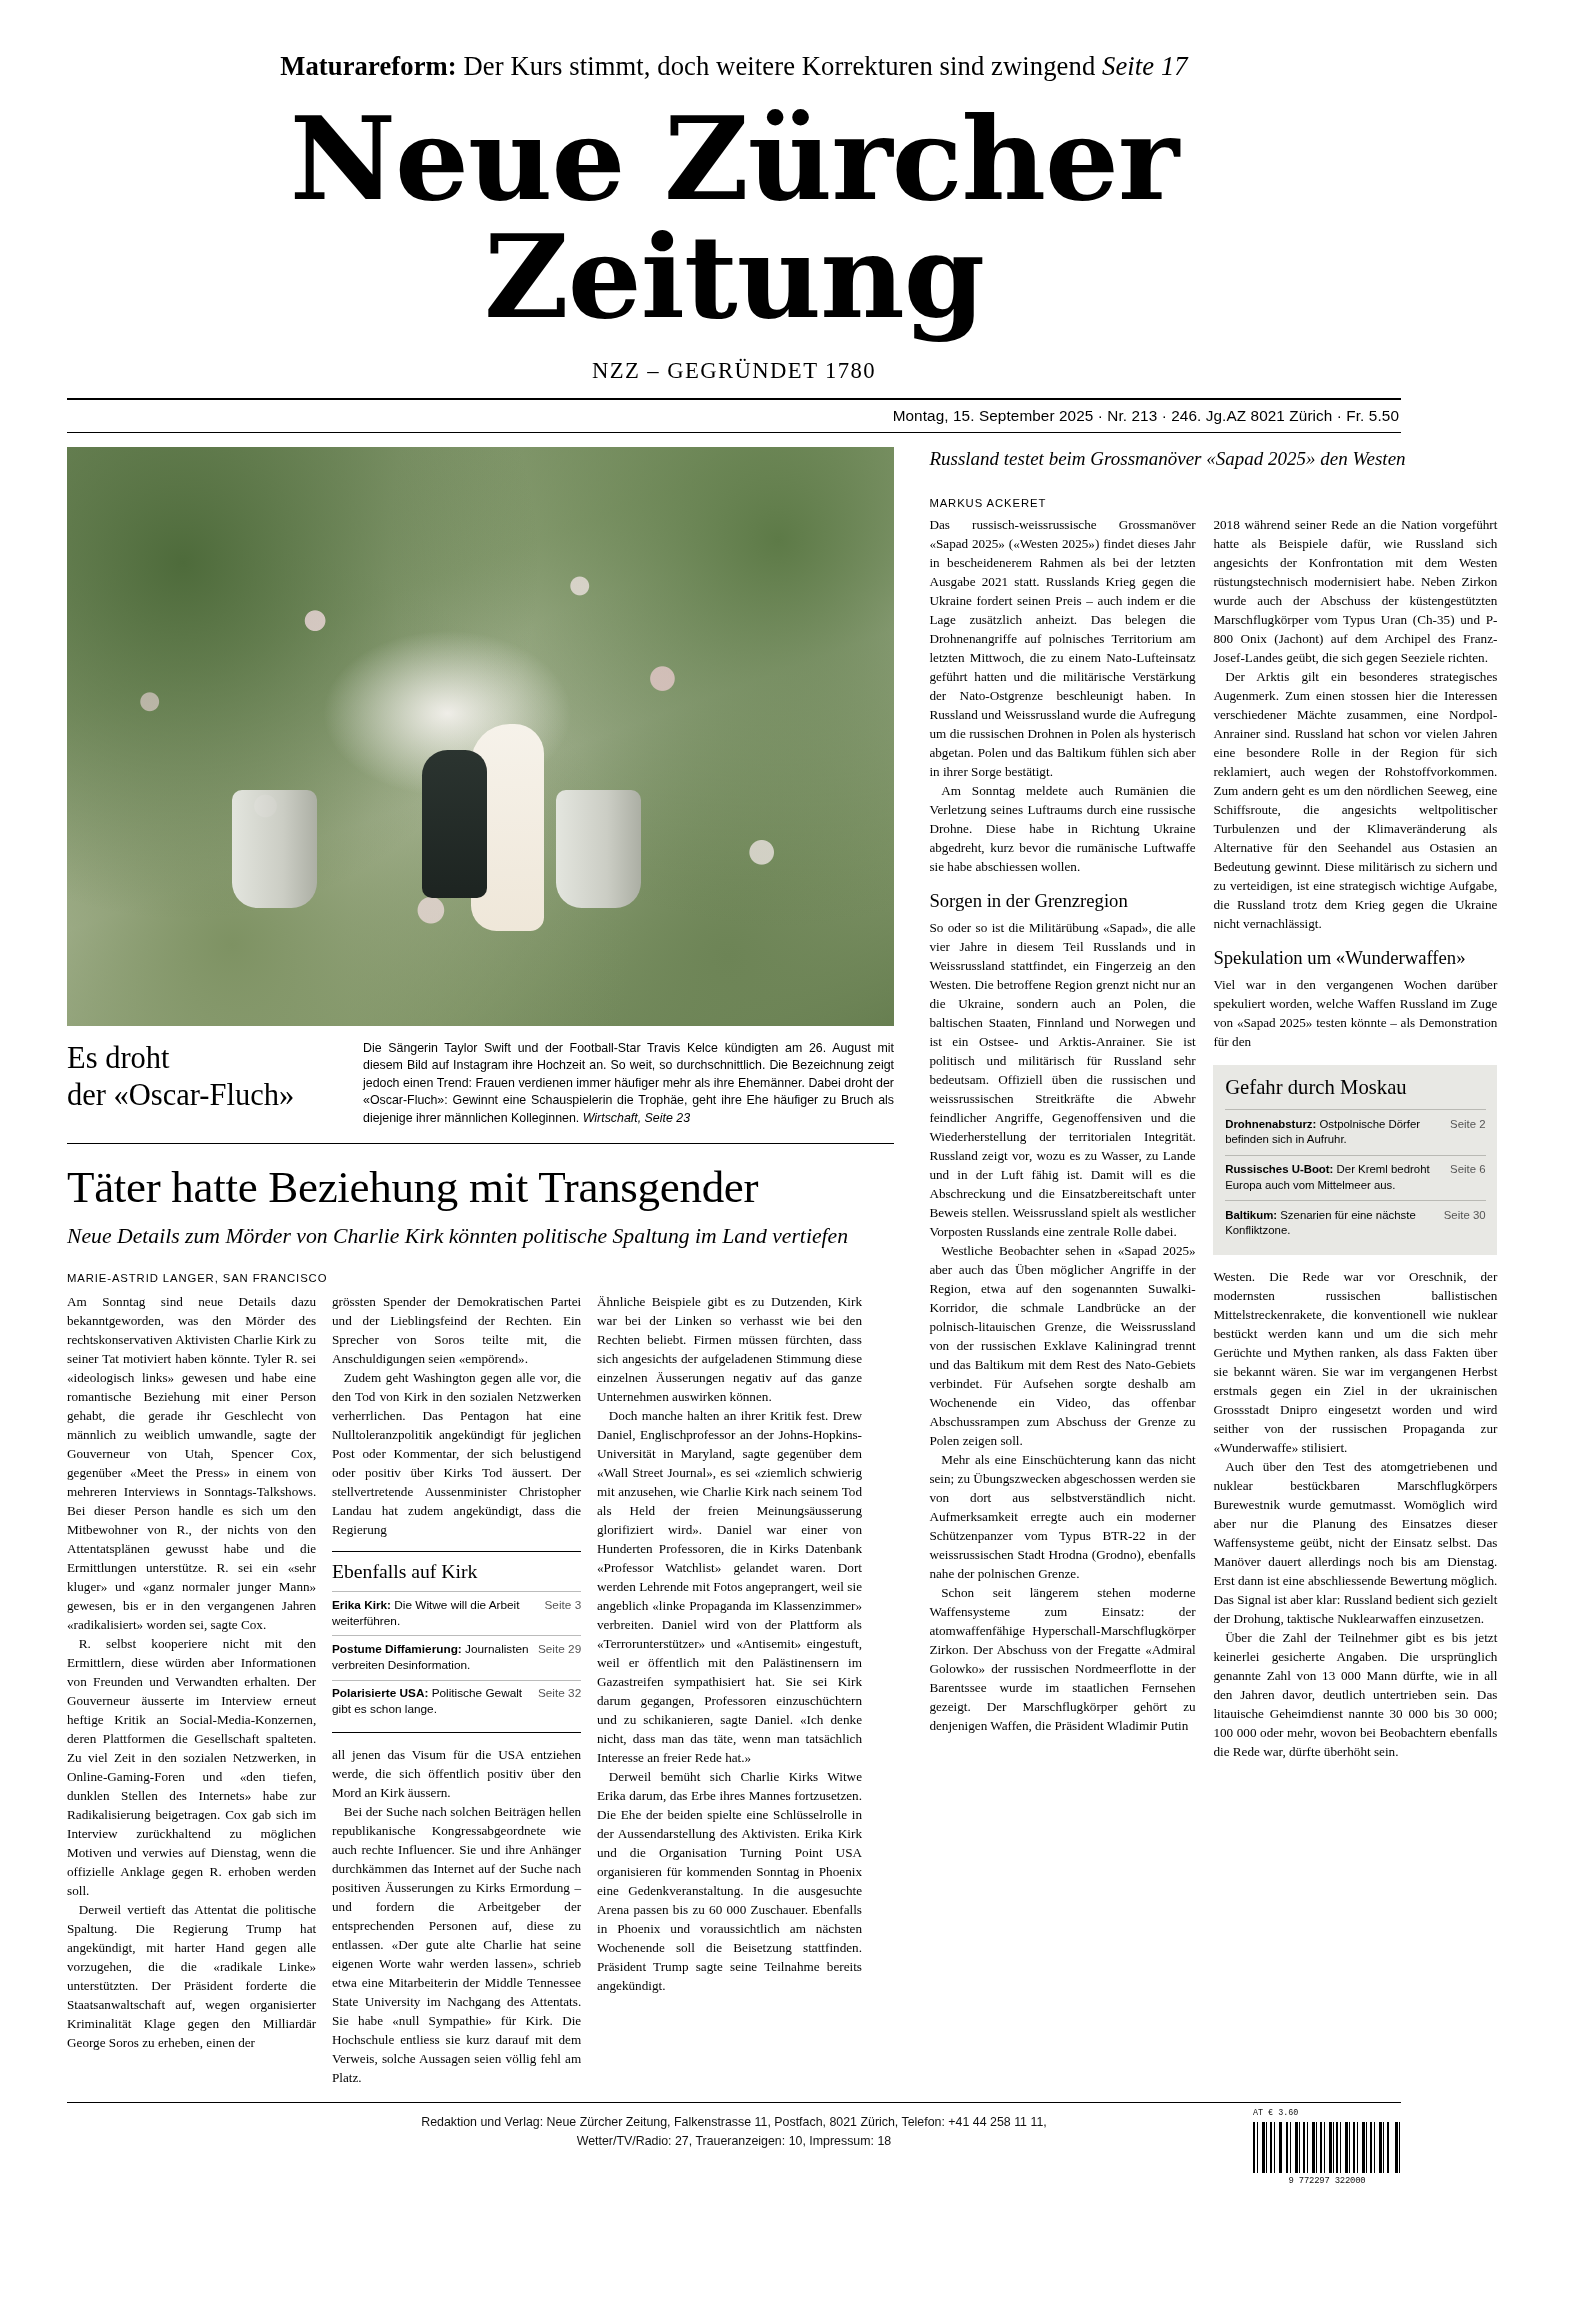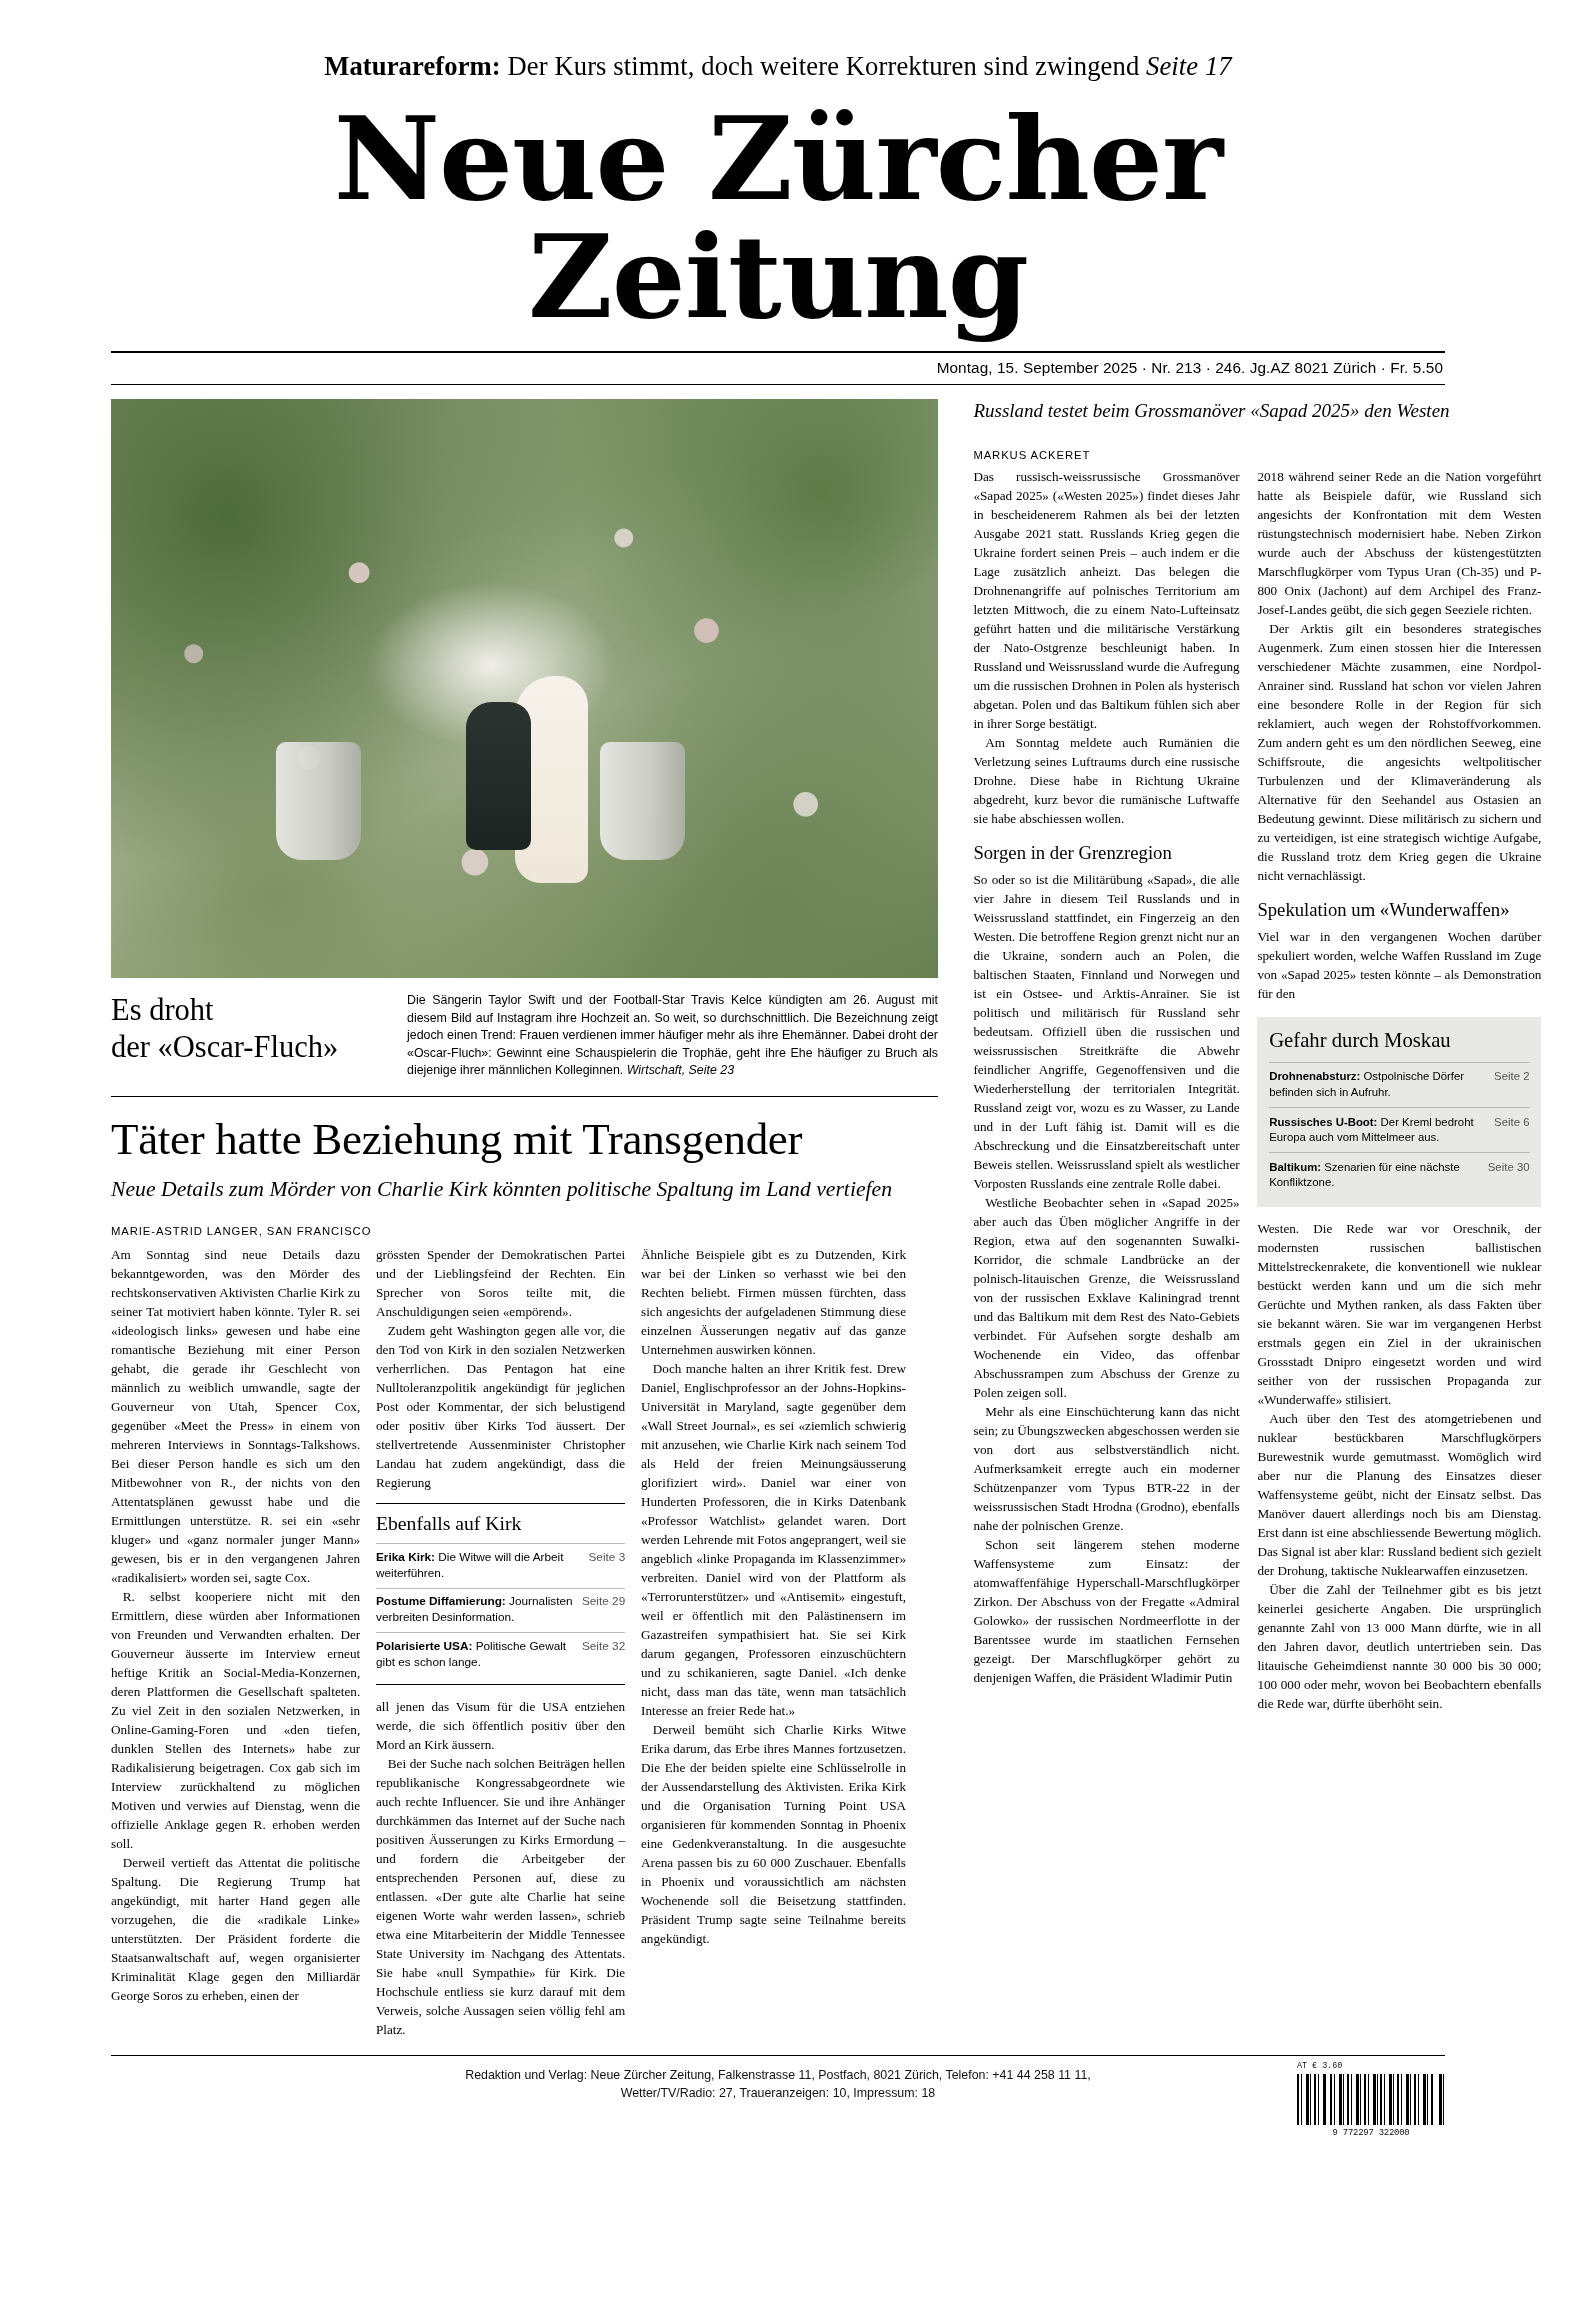--- a/index.html
+++ b/index.html
@@ -14,21 +14,20 @@
     color: #000;
     -webkit-font-smoothing: antialiased;
   }
   .page {
     position: relative;
     width: 1468px;
     height: 2314px;
     box-sizing: border-box;
     padding: 0 67px;
     background: #fff;
-    margin-left: 44px;
   }
 
   
   .teaser {
     text-align: center;
     font-size: 26.6px;
     padding-top: 51px;
     letter-spacing: 0.1px;
   }
   .teaser .lead { font-weight: bold; }
@@ -354,20 +353,21 @@
 <div class="page">
 
   <div class="teaser">
     <span class="lead">Maturareform:</span>
     <span>Der Kurs stimmt, doch weitere Korrekturen sind zwingend</span>
     <span class="ital">Seite 17</span>
   </div>
 
   <div class="masthead">
     <div class="title">Neue Zürcher Zeitung</div>
+    <div class="founded">NZZ – GEGRÜNDET 1780</div>
   </div>
   <div class="rule-thick"></div>
   <div class="dateline">
     <span>Montag, 15. September 2025  ·  Nr. 213  ·  246. Jg.</span>
     <span>AZ 8021 Zürich  ·  Fr. 5.50</span>
   </div>
   <div class="rule-thin"></div>
 
   <div class="main">
 

